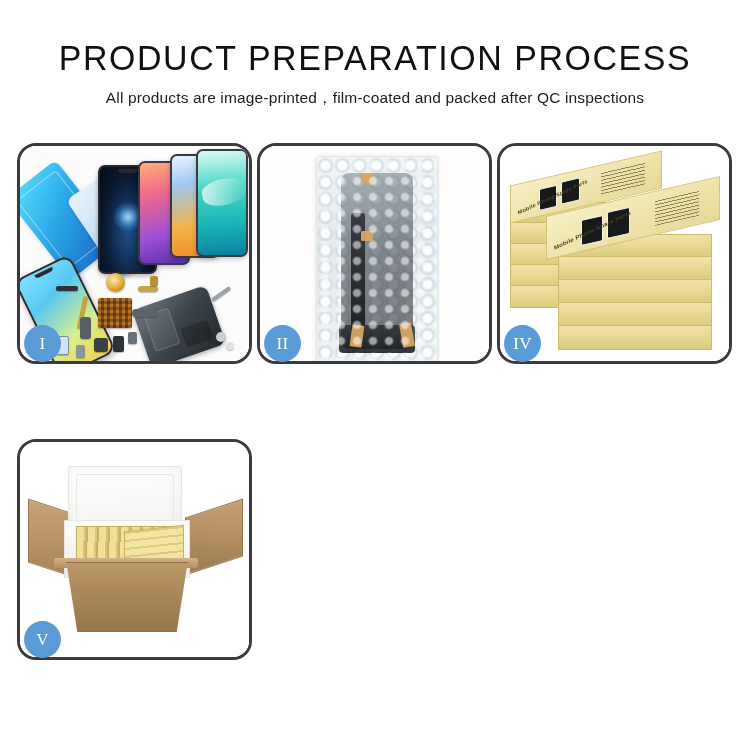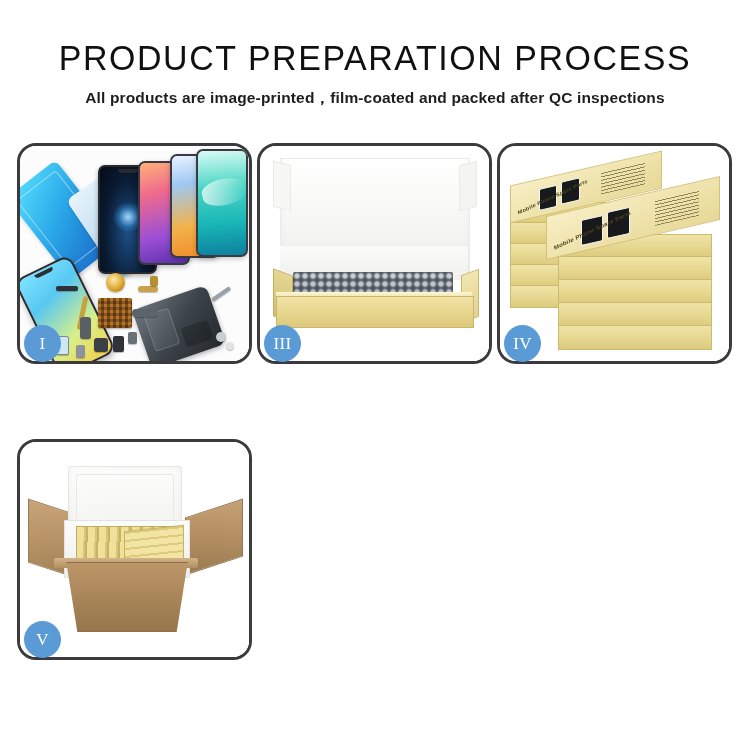--- a/index.html
+++ b/index.html
@@ -15,21 +15,21 @@
   
   .header{position:absolute;left:0;top:0;width:750px;text-align:center;}
   .title{
     margin:0;padding-top:40px;
     font-size:35px;font-weight:400;color:#101010;
     letter-spacing:1.6px;line-height:1.05;
     transform:scaleX(.97);
   }
   .subtitle{
     margin:0;padding-top:11px;
-    font-size:15.5px;font-weight:700;color:#1d1d1d;
+    font-size:15.5px;font-weight:400;color:#1d1d1d;
     letter-spacing:.15px;
     text-align:center;
   }
 
   
   .grid{
     position:absolute;left:17px;top:143px;
     width:716px;
     display:grid;
     grid-template-columns:repeat(3,235px);
@@ -414,33 +414,36 @@
         <div class="prt pr8"></div>
         <div class="prt pr9"></div>
         <div class="prt pr10"></div>
         <div class="prt pr11"></div>
         <div class="prt pr12"></div>
         <div class="prt pr13"></div>
       </div>
       <div class="badge">I</div>
     </div>
 
-
     <div class="panel">
-      <div class="panel-inner p3">
-        <div class="b3-lid"></div>
-        <div class="b3-foam"></div>
-        <div class="b3-bubble"></div>
-        <div class="b3-left"></div>
-        <div class="b3-right"></div>
-        <div class="b3-rim"></div>
-        <div class="b3-front"></div>
+      <div class="panel-inner p2">
+        <div class="bubblebag">
+          <div class="bw-part"></div>
+          <div class="bw-strip"></div>
+          <div class="bw-bottom"></div>
+          <div class="bw-tape bwt1"></div>
+          <div class="bw-tape bwt2"></div>
+          <div class="bw-tape bwt3"></div>
+          <div class="bw-tape bwt4"></div>
+          <div class="bubbleoverlay"></div>
+        </div>
       </div>
-      <div class="badge">III</div>
+      <div class="badge">II</div>
     </div>
+
 
     <div class="panel">
       <div class="panel-inner p4">
         <div class="stack">
 
           <div class="sb" style="left:4px;top:38px;width:118px;height:20px;"></div>
           <div class="sb" style="left:4px;top:58px;width:118px;height:21px;"></div>
           <div class="sb" style="left:4px;top:79px;width:118px;height:21px;"></div>
           <div class="sb" style="left:4px;top:100px;width:118px;height:21px;"></div>
           <div class="sb" style="left:4px;top:121px;width:118px;height:21px;"></div>

